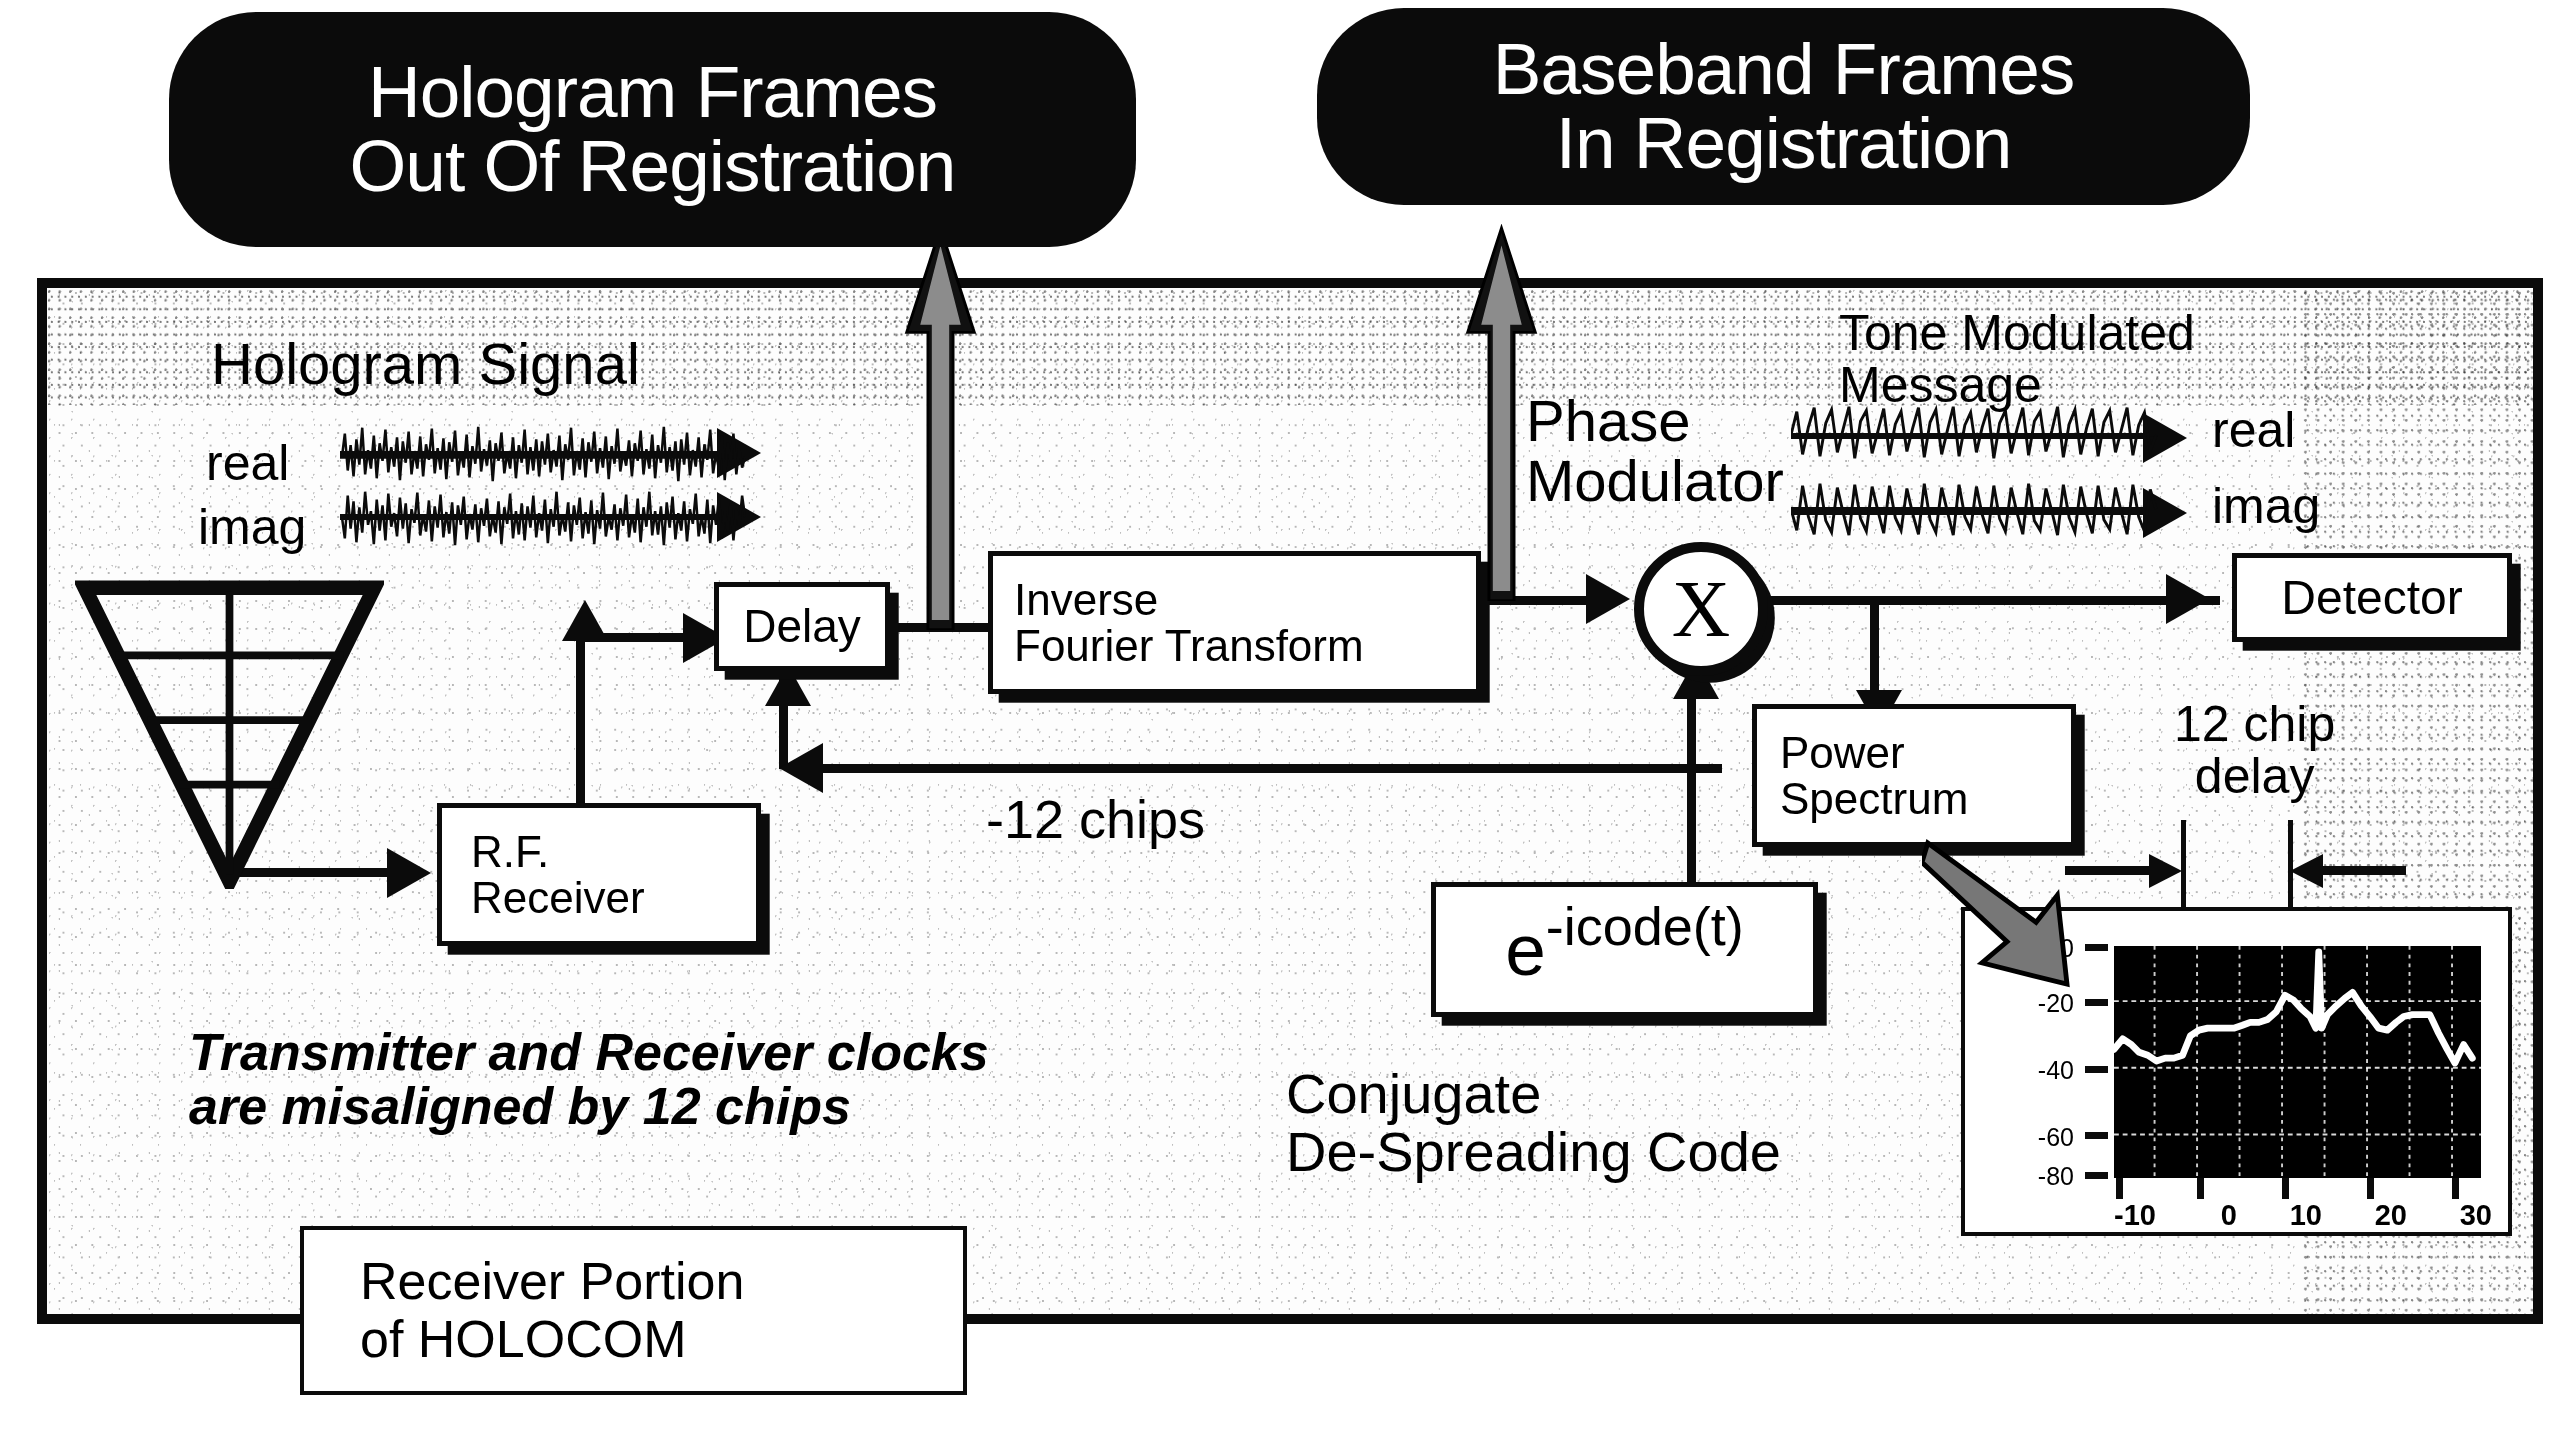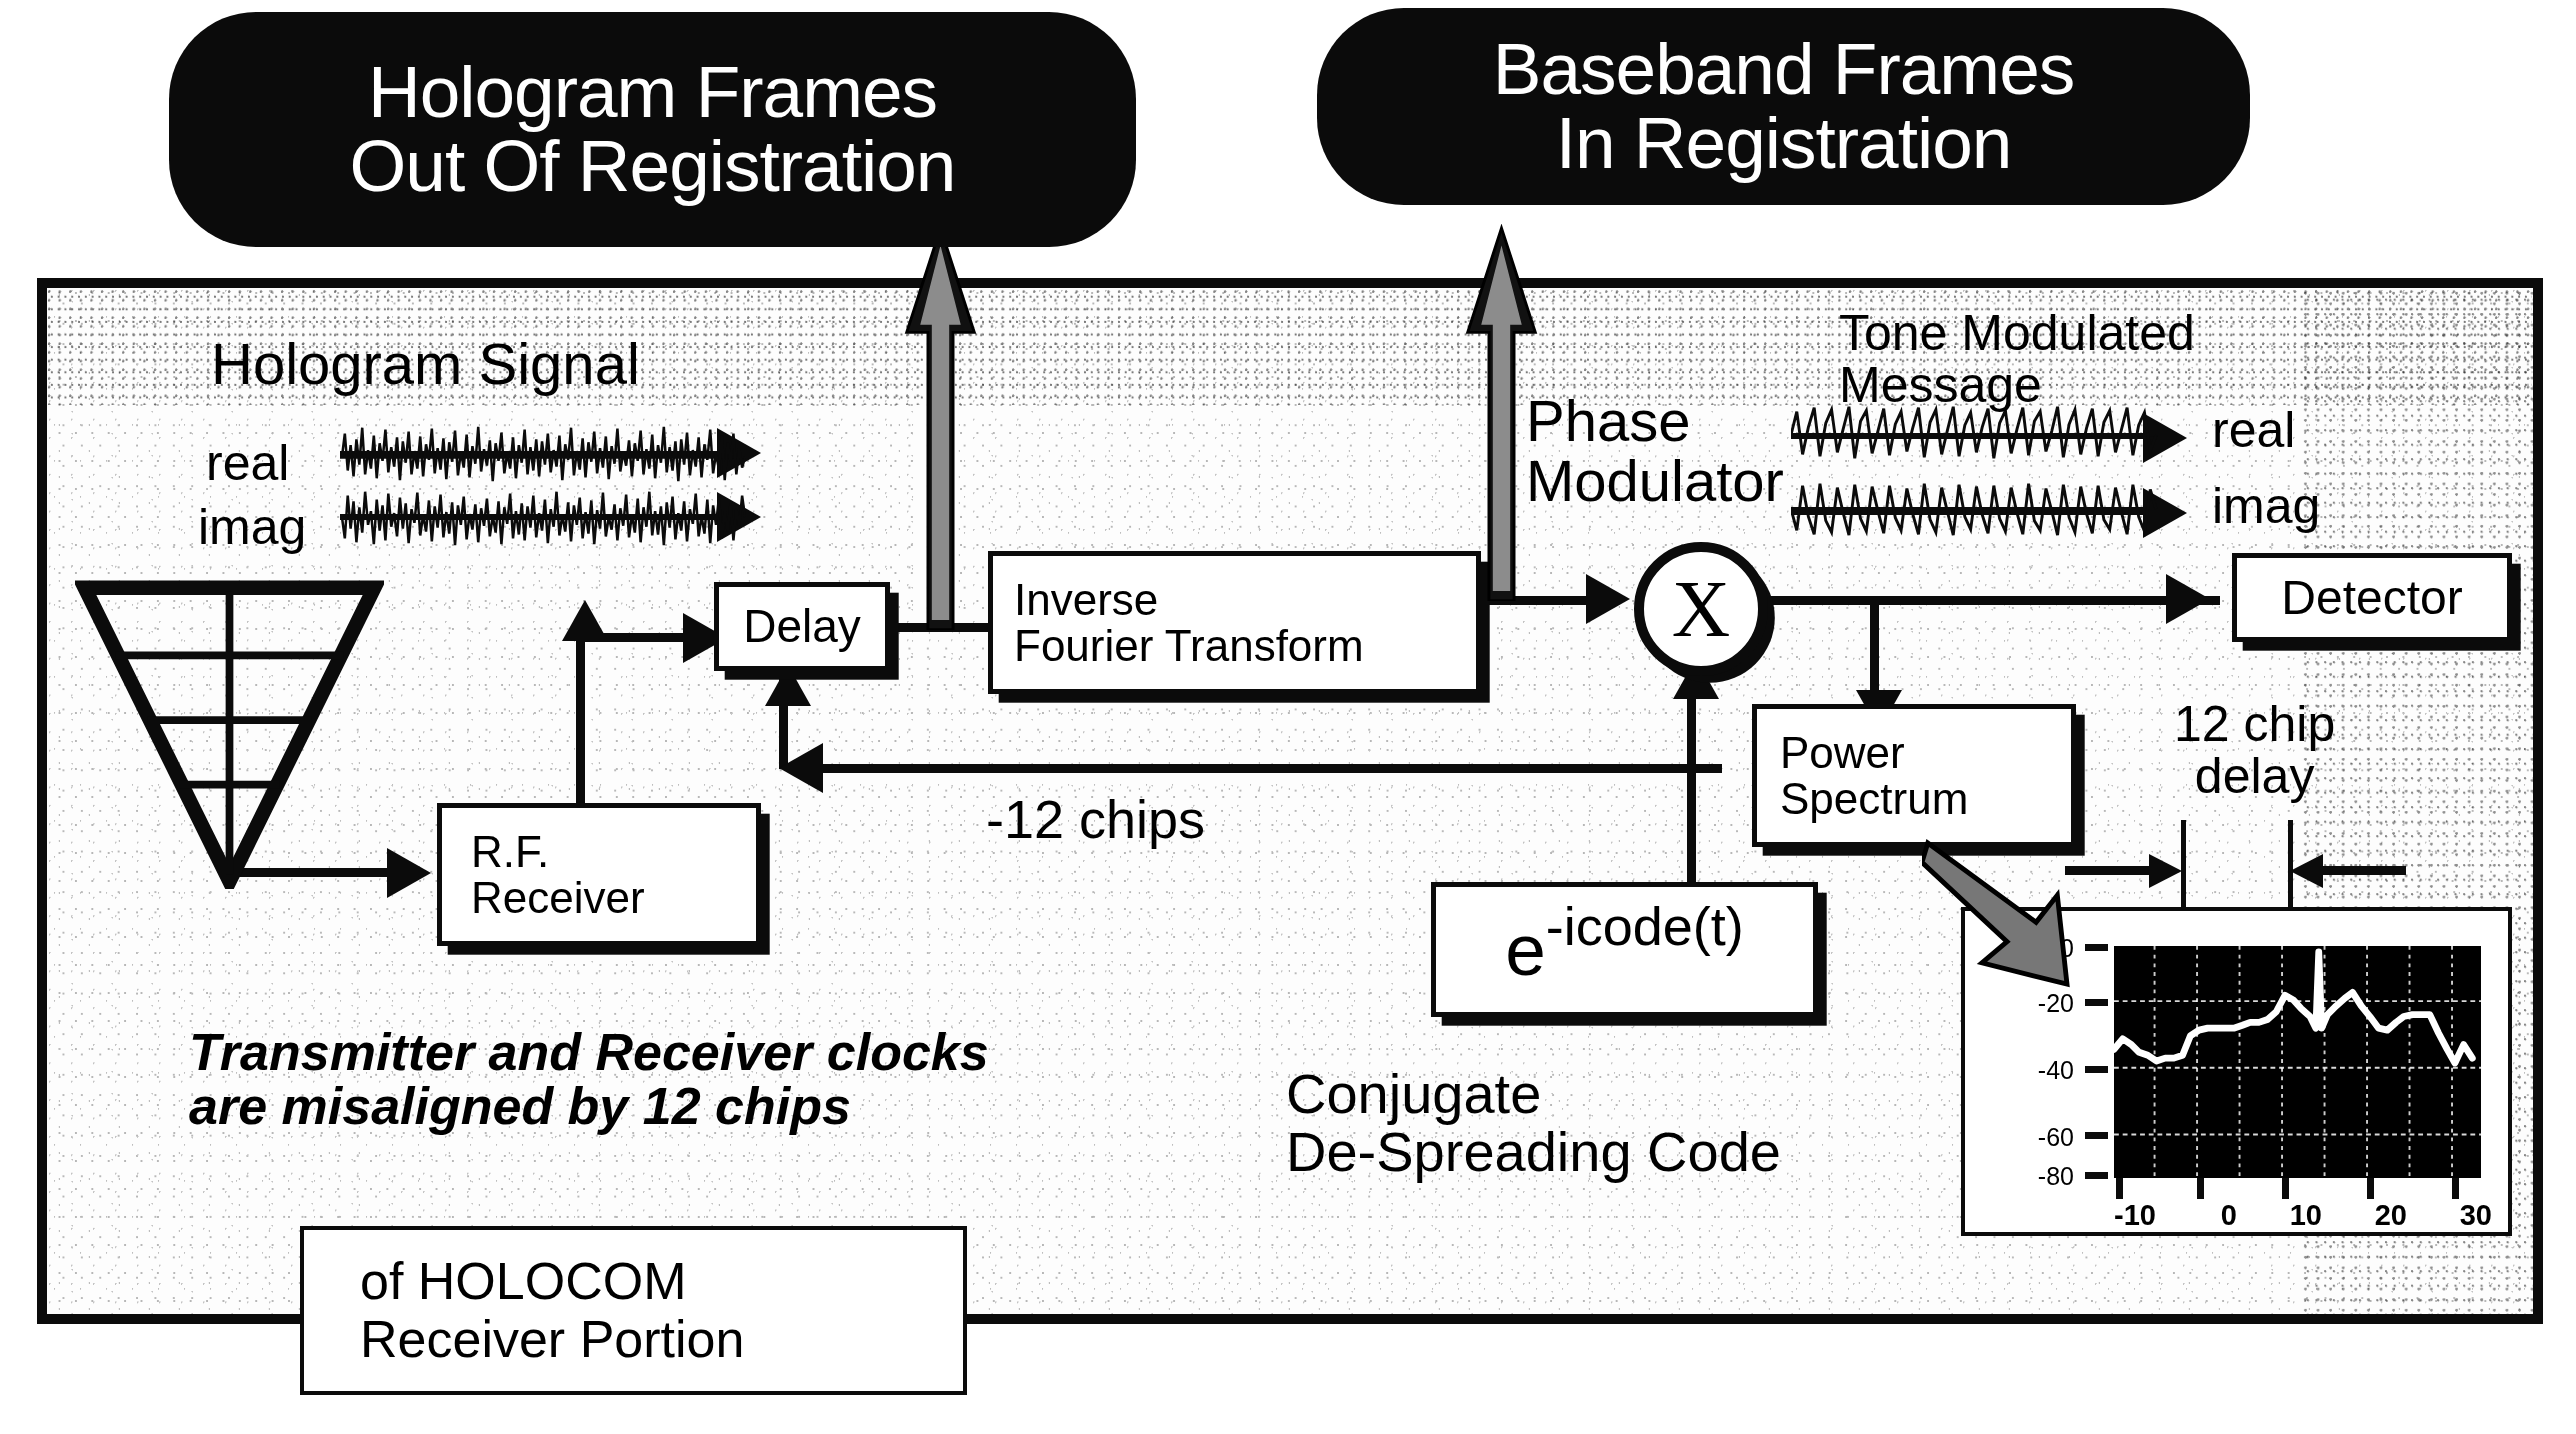--- a/index.html
+++ b/index.html
@@ -422,18 +422,18 @@
 
   <div class="lbl italic-note" style="left:189px; top:1025px; font-size:52px;">
     <span>Transmitter and Receiver clocks</span>
     <span class="l2">are misaligned by 12 chips</span>
   </div>
 
   <div style="position:absolute; left:300px; top:1226px; width:667px; height:169px;
               background:#ffffff; border:4.8px solid #0b0b0b; box-sizing:border-box;
               display:flex; flex-direction:column; align-items:flex-start; justify-content:center;
               padding-left:56px; font-size:52px; line-height:1.1; z-index:45;">
+    <span>Receiver Portion</span>
     <span>of HOLOCOM</span>
-    <span>Receiver Portion</span>
   </div>
 
 </div>
 
 
 </body></html>

